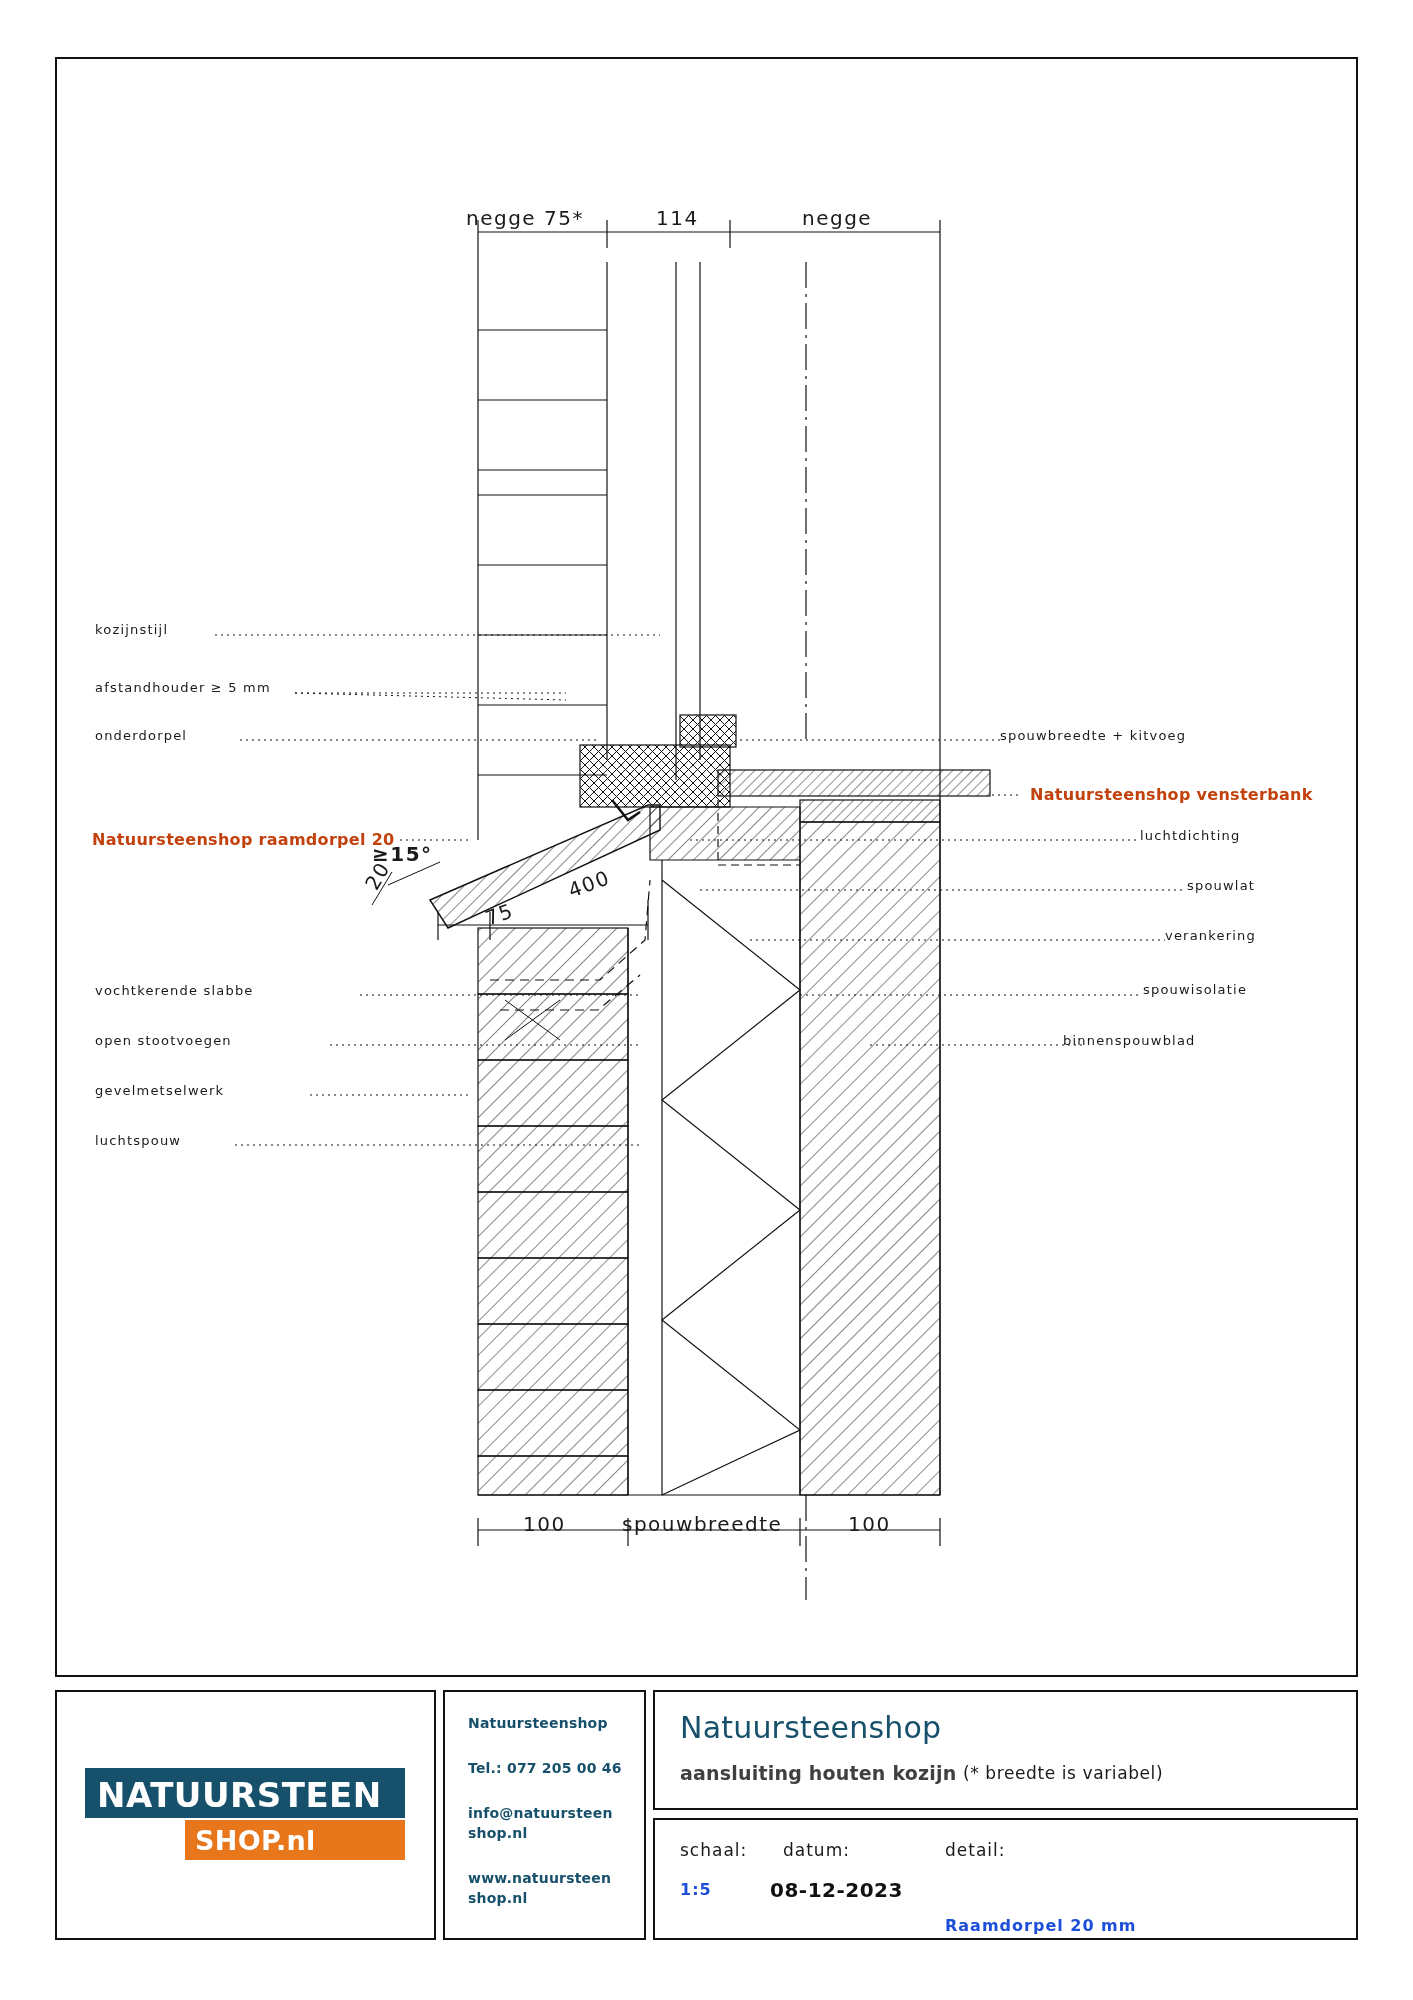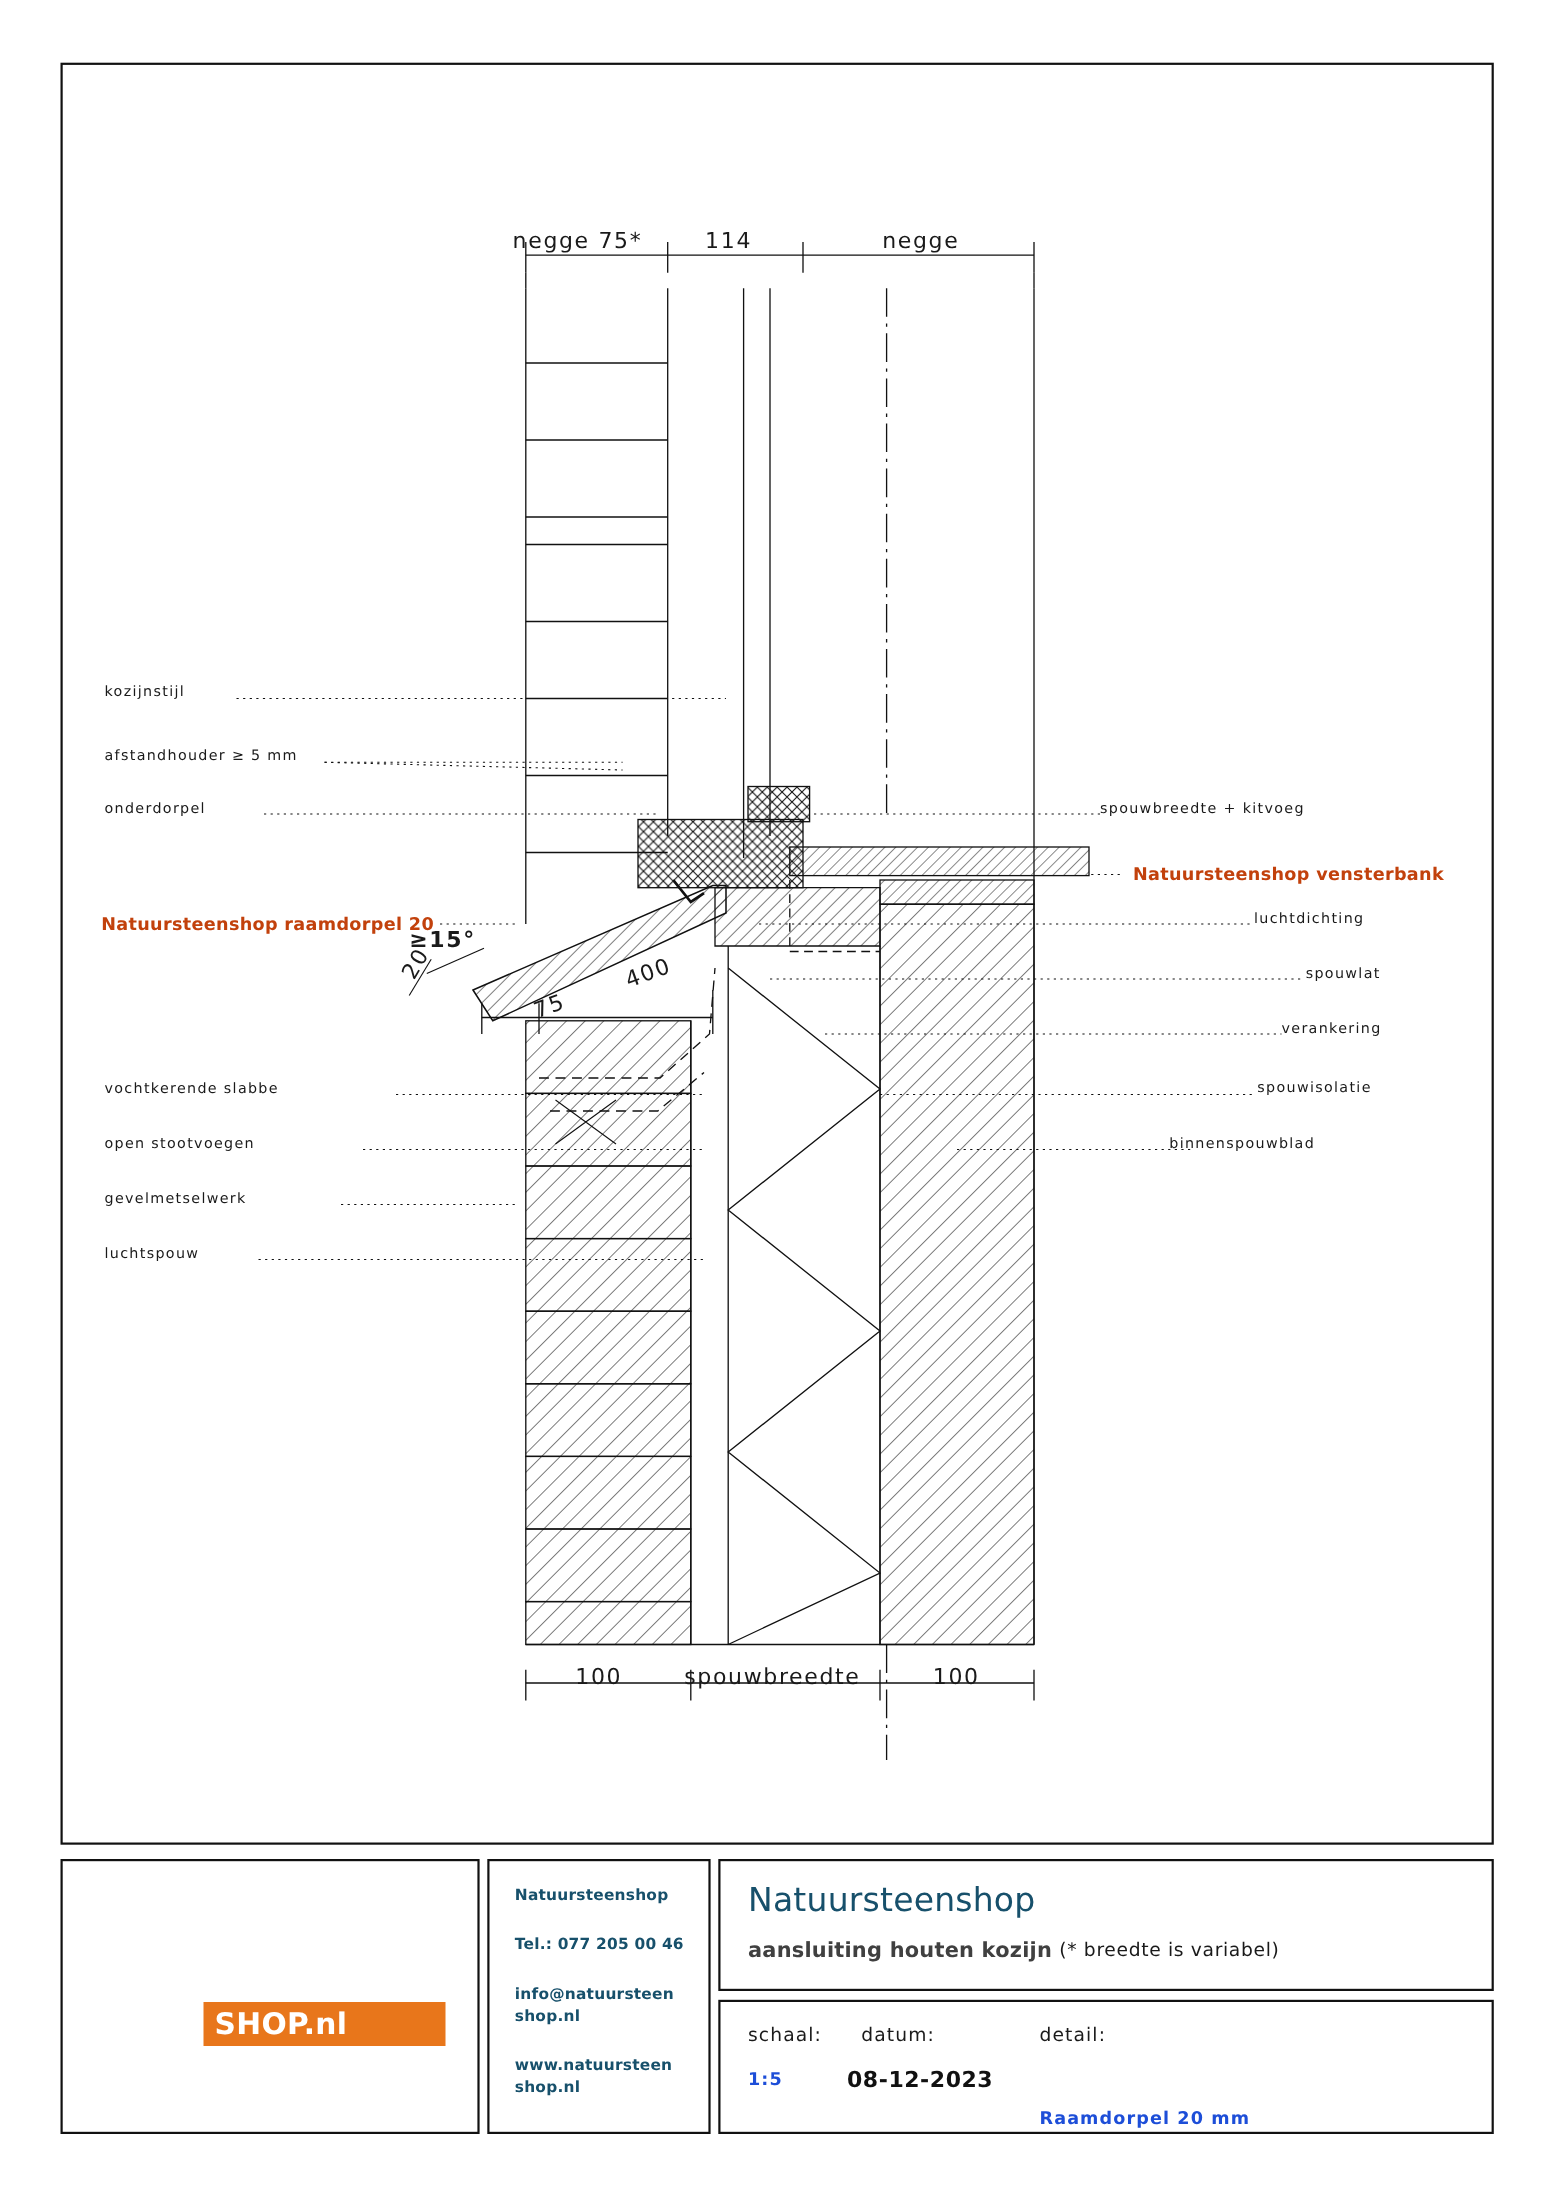--- a/index.html
+++ b/index.html
@@ -164,21 +164,21 @@
         <line x1="690" y1="840" x2="1140" y2="840"></line>
         <line x1="700" y1="890" x2="1185" y2="890"></line>
         <line x1="750" y1="940" x2="1165" y2="940"></line>
         <line x1="800" y1="995" x2="1140" y2="995"></line>
         <line x1="870" y1="1045" x2="1085" y2="1045"></line>
       </g>
     </g>
   </svg>
 
   <div class="dim" style="left:466px;top:206px;">negge 75*</div>
-  <div class="dim" style="left:641px;top:206px;text-align:right;">114</div>
+  <div class="dim" style="left:656px;top:206px;text-align:right;">114</div>
   <div class="dim" style="left:802px;top:206px;">negge</div>
 
   <div class="dim" style="left:523px;top:1512px;">100</div>
   <div class="dim" style="left:622px;top:1512px;">spouwbreedte</div>
   <div class="dim" style="left:848px;top:1512px;">100</div>
 
   <div class="lbl" style="left:95px;top:622px;">kozijnstijl</div>
   <div class="lbl" style="left:95px;top:680px;">afstandhouder ≥ 5 mm</div>
   <div class="lbl" style="left:95px;top:728px;">onderdorpel</div>
   <div class="lbl blue" style="left:92px;top:830px;">Natuursteenshop raamdorpel 20</div>
@@ -199,20 +199,23 @@
   <div class="dim" style="left:360px;top:882px;transform:rotate(-60deg);transform-origin:left top;">20</div>
   <div class="dim" style="left:482px;top:908px;transform:rotate(-20deg);transform-origin:left top;">75</div>
   <div class="dim" style="left:565px;top:880px;transform:rotate(-20deg);transform-origin:left top;">400</div>
 
   <div class="frame tb-logo"></div>
   <div class="frame tb-contact"></div>
   <div class="frame tb-main"></div>
   <div class="frame tb-meta"></div>
 
   <div class="logo-box">
+    <div class="logo-top">
+      <span>NATUURSTEEN</span>
+    </div>
     <div class="logo-bot">
       <span>SHOP.nl</span>
     </div>
   </div>
 
   <div class="tb-txt contact-line" style="left:468px;top:1715px;">Natuursteenshop</div>
   <div class="tb-txt contact-line" style="left:468px;top:1760px;">Tel.: 077 205 00 46</div>
   <div class="tb-txt contact-line" style="left:468px;top:1805px;">info@natuursteen</div>
   <div class="tb-txt contact-line" style="left:468px;top:1825px;">shop.nl</div>
   <div class="tb-txt contact-line" style="left:468px;top:1870px;">www.natuursteen</div>

